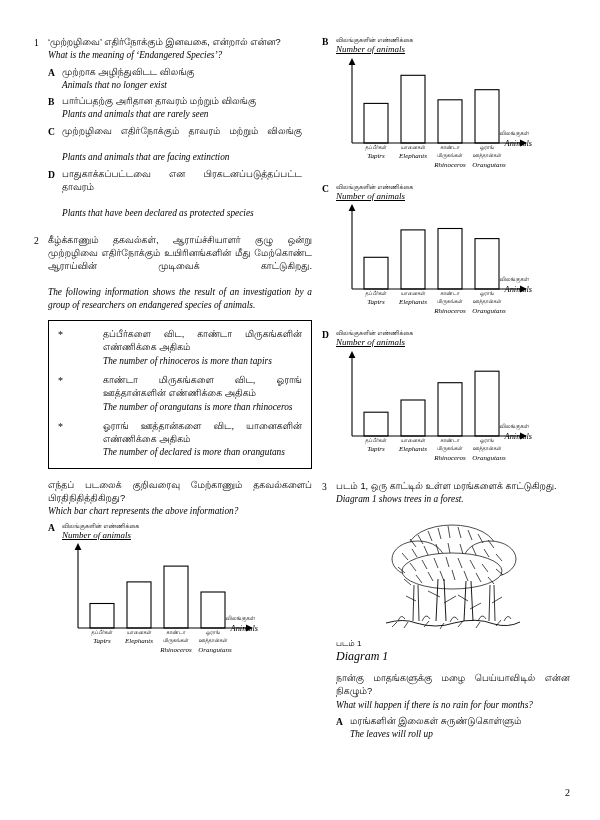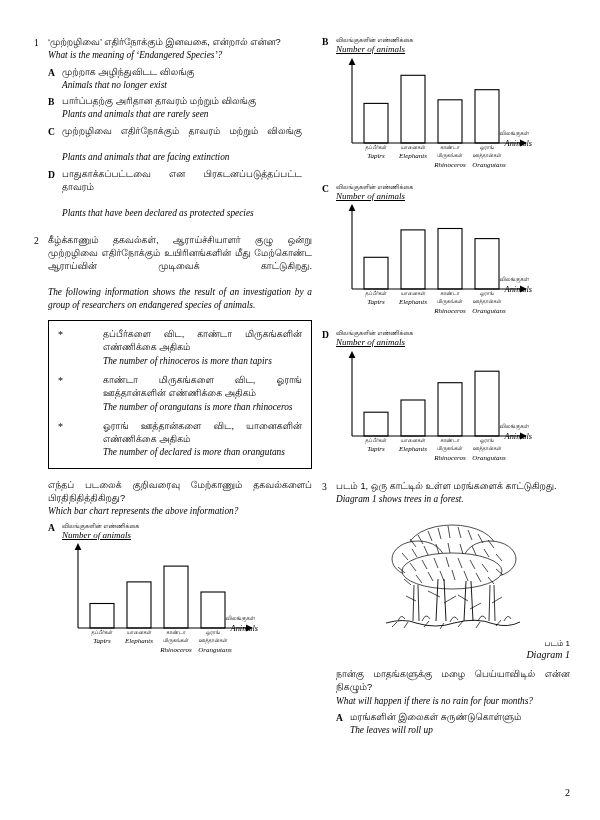--- a/index.html
+++ b/index.html
@@ -155,27 +155,27 @@
   .pagenum {
     position: absolute;
     right: 30px;
     bottom: 22px;
     font-family: "Liberation Serif", serif;
     font-size: 10px;
   }
   .fig-caption-ta {
     font-family: "Liberation Sans", sans-serif;
     font-size: 8px;
-    text-align: right;
+    text-align: left;
   }
   .fig-caption-en {
     font-family: "Liberation Serif", serif;
     font-style: italic;
-    font-size: 10px;
-    text-align: right;
+    font-size: 12px;
+    text-align: left;
   }
   .tree-art {
     margin: 4px auto 2px auto;
     width: 150px;
   }
 </style>
 </head>
 <body>
 
 <div class="page">

